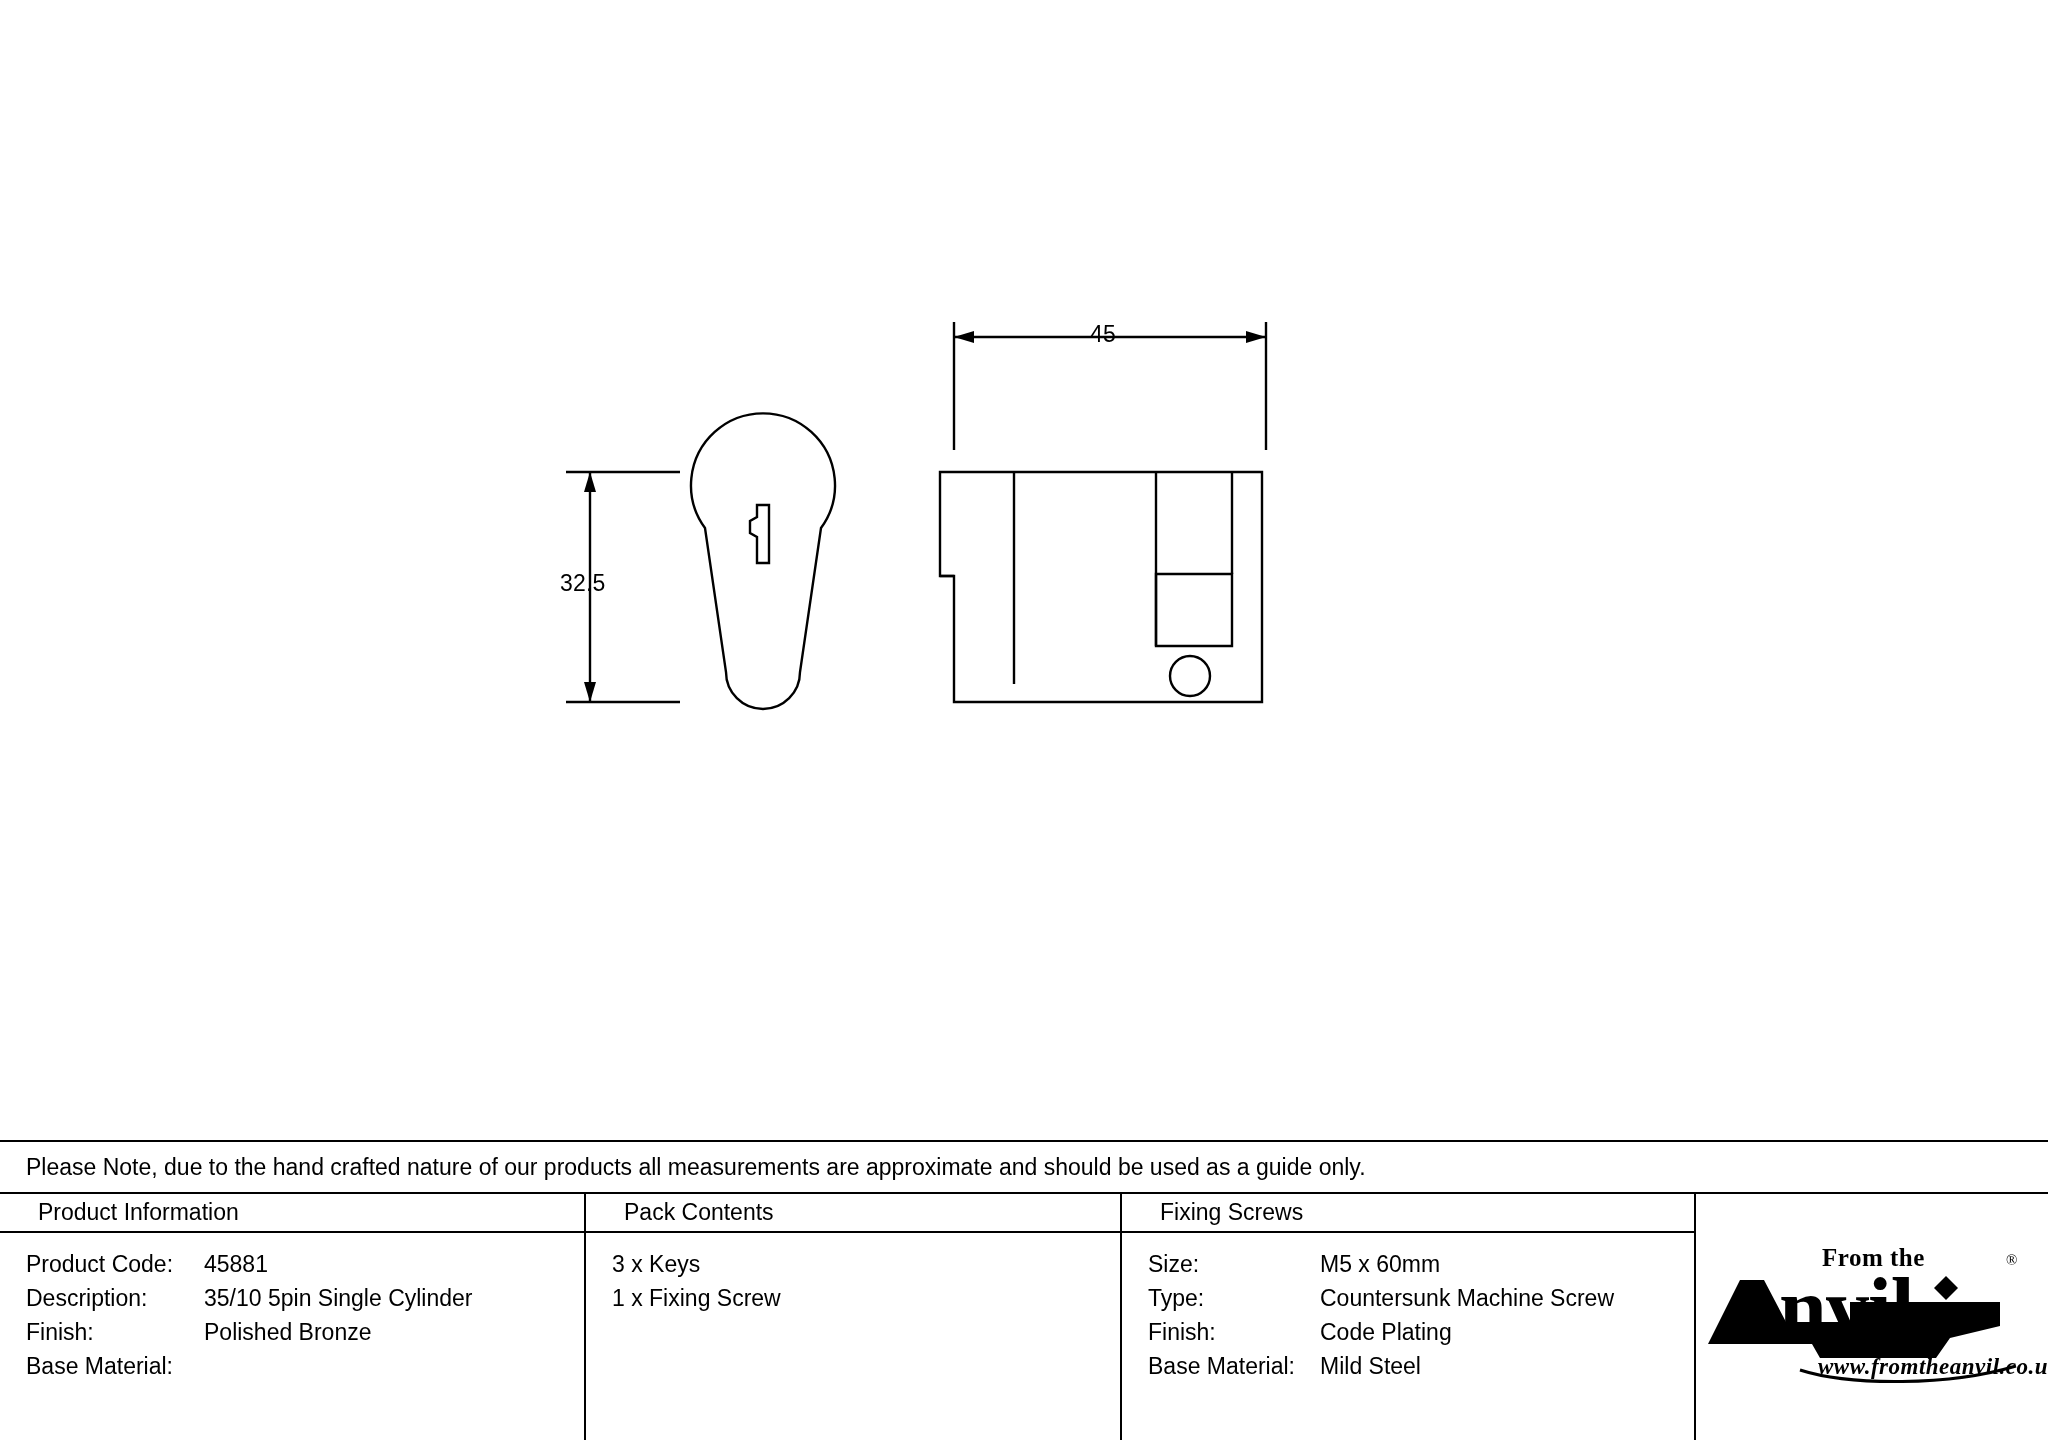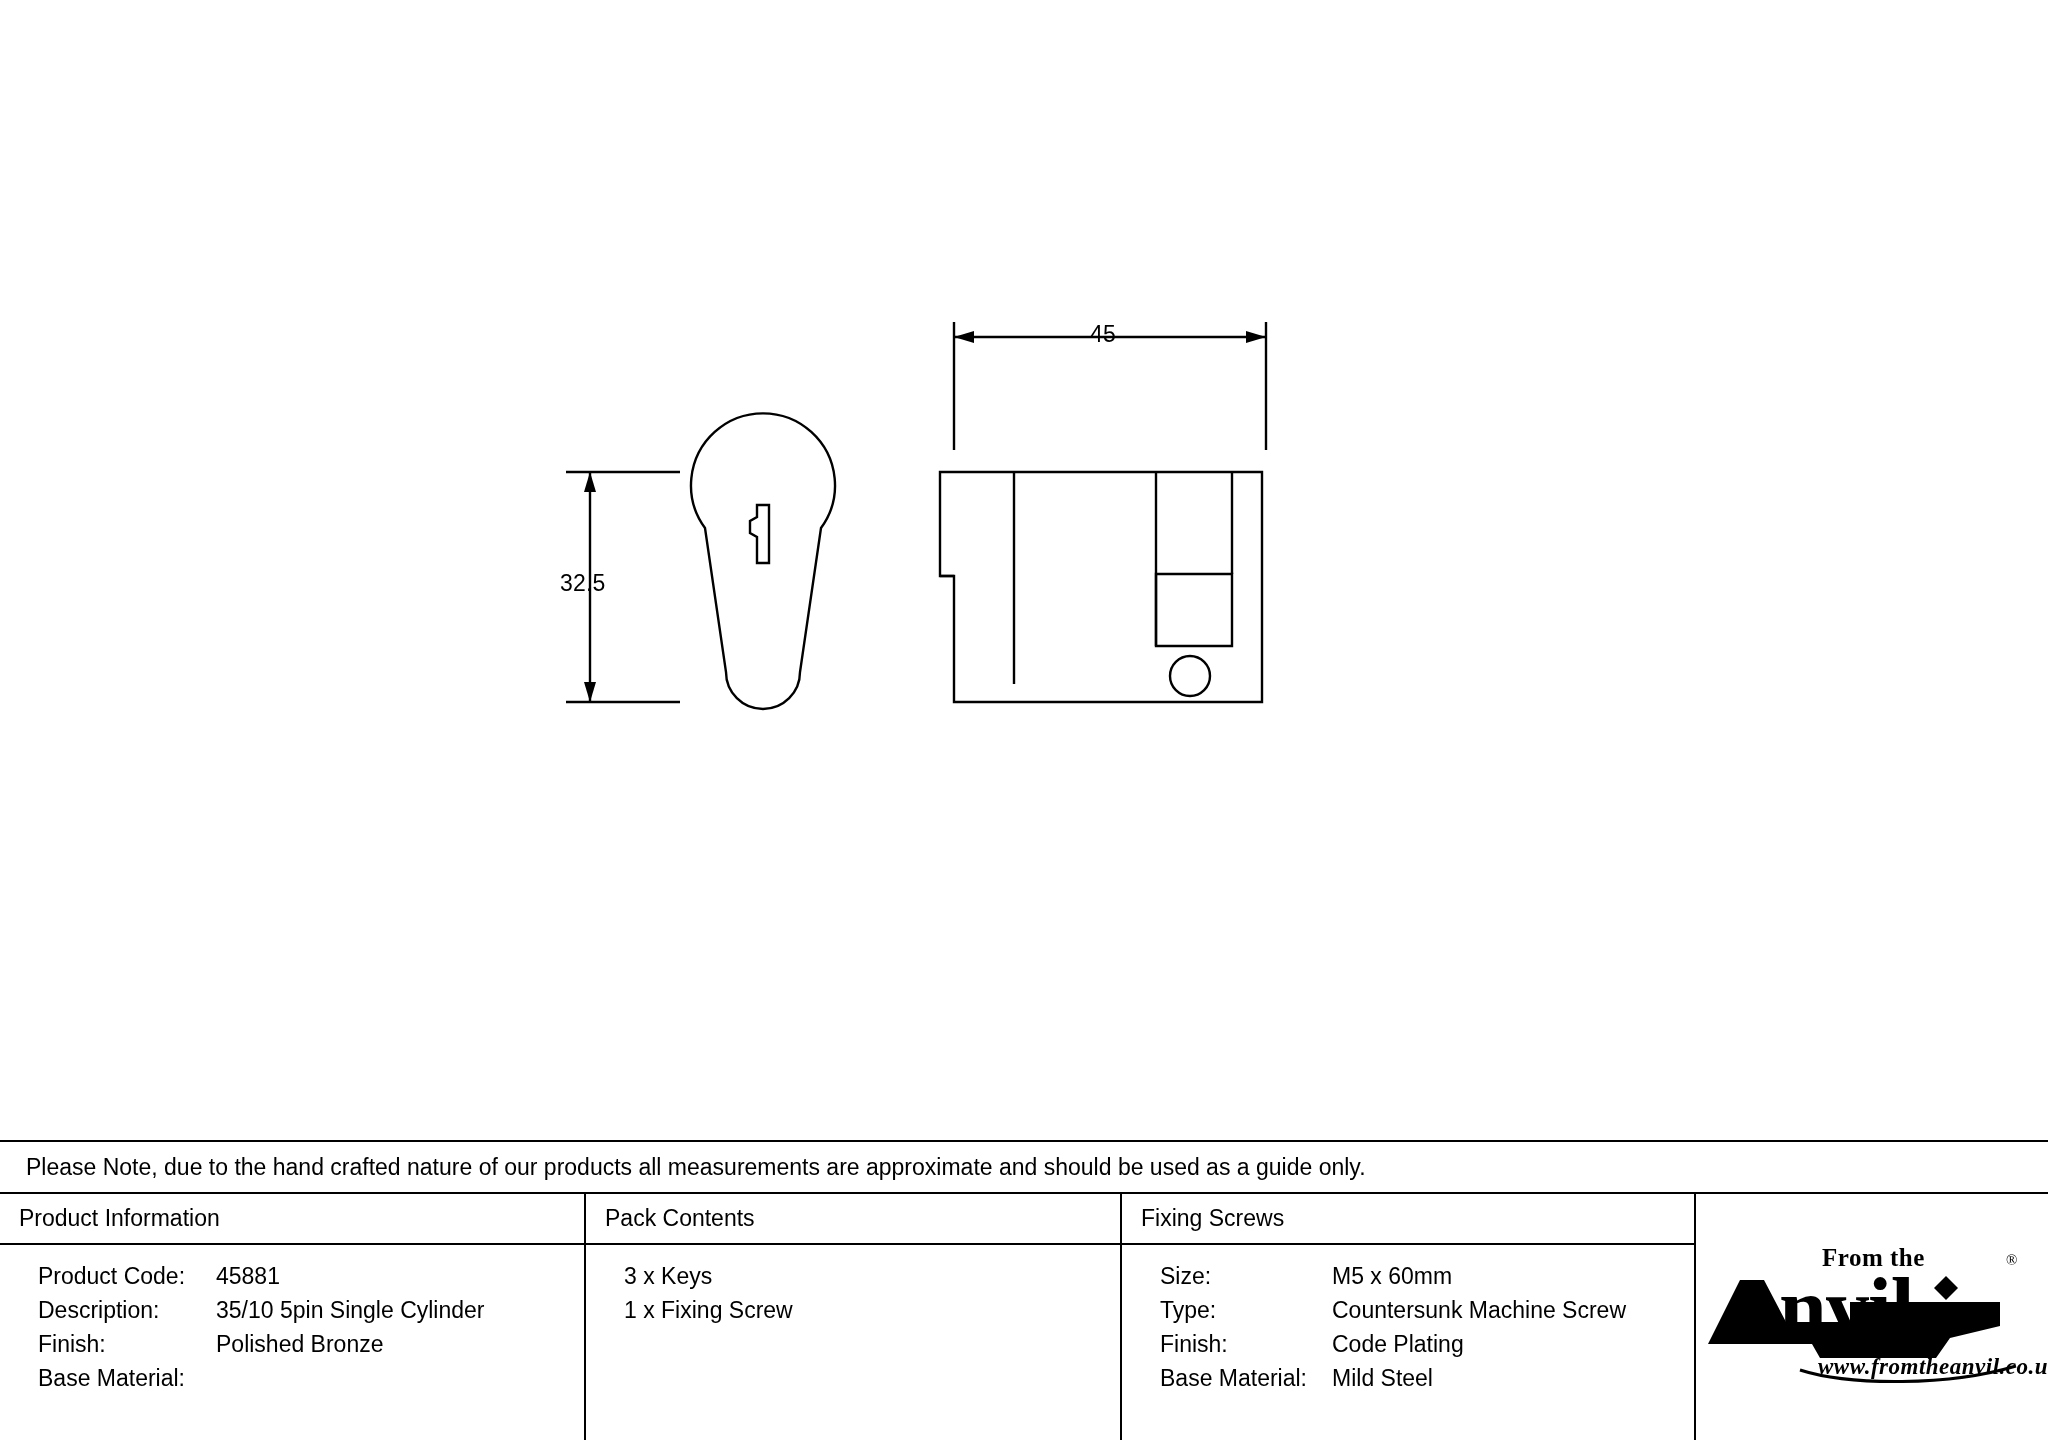--- a/index.html
+++ b/index.html
@@ -66,30 +66,30 @@
   .col {
     box-sizing: border-box;
     border-right: 2px solid #000;
     position: relative;
   }
   .col-product { width: 586px; }
   .col-pack { width: 536px; }
   .col-screws { width: 574px; }
   .col-logo { width: 350px; border-right: none; }
   .col-head {
-    height: 51px;
+    height: 39px;
     border-bottom: 2px solid #000;
     box-sizing: border-box;
     display: flex;
     align-items: center;
-    padding-left: 19px;
+    padding-left: 38px;
     font-size: 23px;
   }
   .col-body {
-    padding: 14px 0 0 38px;
+    padding: 14px 0 0 26px;
   }
   .kv {
     display: flex;
     font-size: 23px;
     line-height: 34px;
   }
   .kv .k { width: 178px; flex: none; }
   .kv .v { flex: 1; }
   .kv-screws .k { width: 172px; }
   .plain-line {

